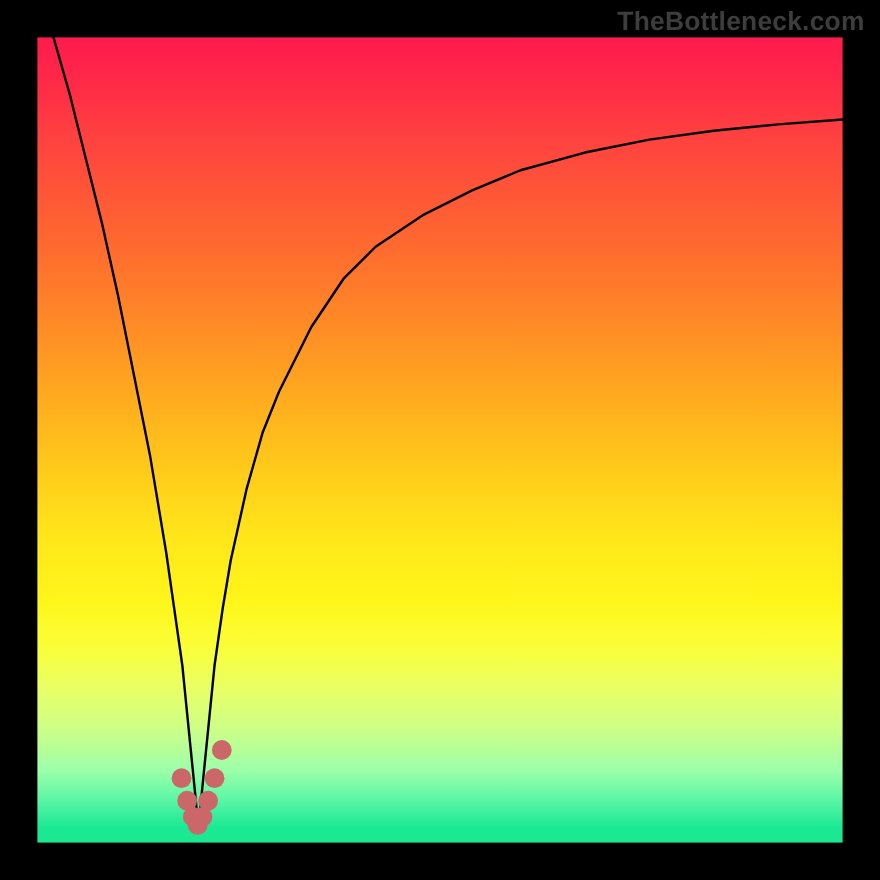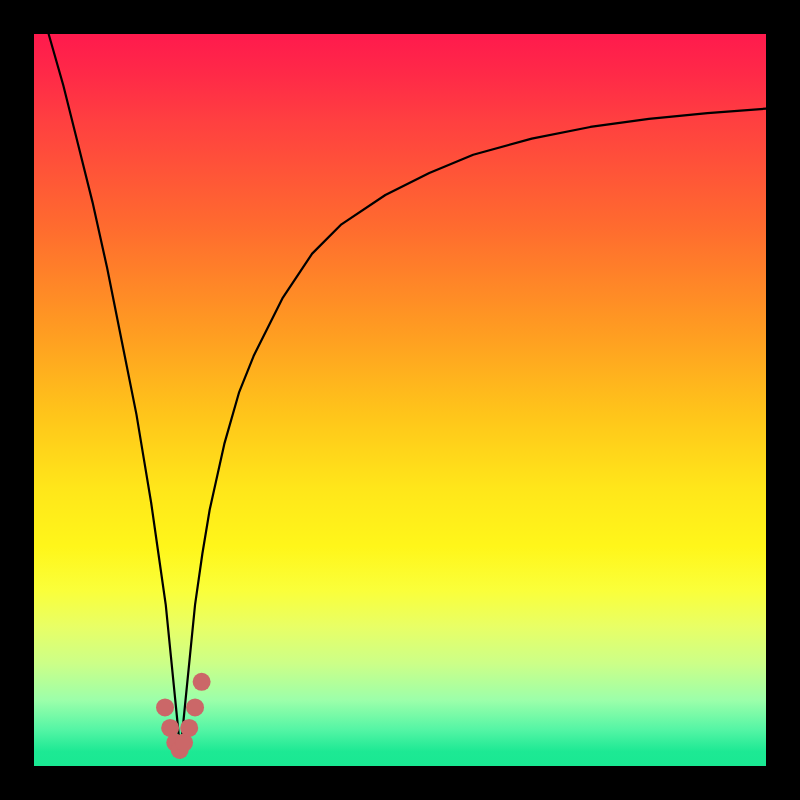--- a/index.html
+++ b/index.html
@@ -60,20 +60,21 @@
     top: 0;
     width: 732px;
     height: 732px;
     overflow: visible;
   }
 </style>
 </head>
 <body>
 
 <div class="frame">
+  <div class="watermark">TheBottleneck.com</div>
   <div class="plot">
     <svg class="curve" viewBox="0 0 732 732">
       <path id="curve-path" fill="none" stroke="#000000" stroke-width="2.2" stroke-linecap="round" stroke-linejoin="round" d="M14.64 0.00 L29.28 51.24 L43.92 109.80 L58.56 168.36 L73.20 234.24 L87.84 307.44 L102.48 380.64 L109.80 424.56 L117.12 468.48 L124.44 519.72 L131.76 570.96 L136.88 622.20 L141.28 666.12 L144.20 695.40 L145.67 713.70 L146.40 723.22 L147.13 713.70 L148.60 695.40 L151.52 666.12 L155.92 622.20 L161.04 570.96 L168.36 519.72 L175.68 475.80 L190.32 409.92 L204.96 358.68 L219.60 322.08 L248.88 263.52 L278.16 219.60 L307.44 190.32 L351.36 161.04 L395.28 139.08 L439.20 120.78 L497.76 104.68 L556.32 92.96 L614.88 84.91 L673.44 79.06 L732.00 74.66"></path>
       <g id="dots">
           <circle cx="131.03" cy="673.44" r="9" fill="#cb6768"></circle>
           <circle cx="136.15" cy="693.94" r="9" fill="#cb6768"></circle>
           <circle cx="141.28" cy="708.58" r="9" fill="#cb6768"></circle>
           <circle cx="145.67" cy="715.90" r="9" fill="#cb6768"></circle>
           <circle cx="150.06" cy="708.58" r="9" fill="#cb6768"></circle>
           <circle cx="155.18" cy="693.94" r="9" fill="#cb6768"></circle>

